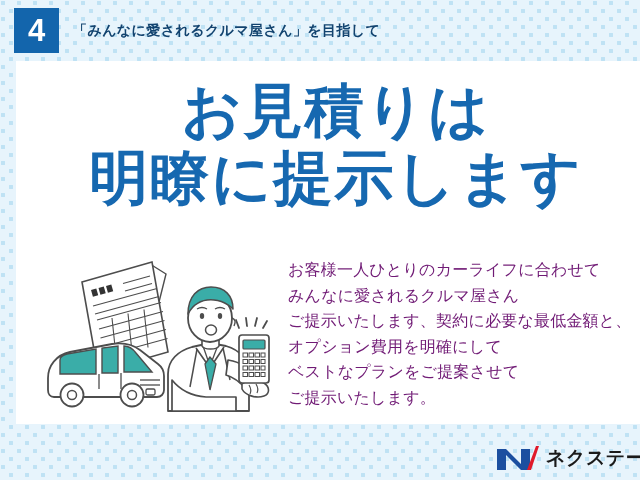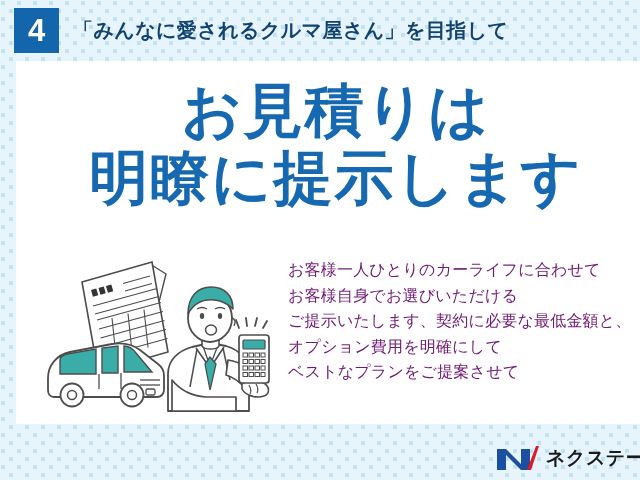--- a/index.html
+++ b/index.html
@@ -45,21 +45,21 @@
     font-size: 31px;
     font-weight: bold;
     line-height: 45px;
     text-align: center;
     letter-spacing: 0;
     flex: 0 0 auto;
     font-family: "Liberation Sans", sans-serif;
   }
   #header-title {
     margin-left: 14px;
-    font-size: 20px;
+    font-size: 14px;
     font-weight: bold;
     color: #12436f;
     letter-spacing: 0.4px;
     white-space: nowrap;
     font-family: "Liberation Sans", "DejaVu Sans", sans-serif;
   }
 
   
   #panel {
     position: absolute;
@@ -144,24 +144,25 @@
 
   <div id="panel">
 
     <div id="headline">
       <span class="headline-line" id="headline-line-1">お見積りは</span>
       <span class="headline-line" id="headline-line-2">明瞭に提示します</span>
     </div>
 
     <div id="body-copy">
       <span class="copy-line">お客様一人ひとりのカーライフに合わせて</span>
-      <span class="copy-line">お客様自身でお選びいただける</span>
+      <span class="copy-line">みんなに愛されるクルマ屋さん</span>
       <span class="copy-line">ご提示いたします、契約に必要な最低金額と、</span>
       <span class="copy-line">オプション費用を明確にして</span>
       <span class="copy-line">ベストなプランをご提案させて</span>
+      <span class="copy-line">ご提示いたします。</span>
     </div>
 
     <div id="illustration">
       <svg width="240" height="165" viewBox="0 0 240 165">
 
         <g>
 
           <polygon points="110,8 126,18 104,106 86,96" fill="#ffffff" stroke="#4d4d4d" stroke-width="1.4"></polygon>
 
           <polygon points="42,26 112,6 128,96 58,116" fill="#ffffff" stroke="#4d4d4d" stroke-width="1.6"></polygon>

